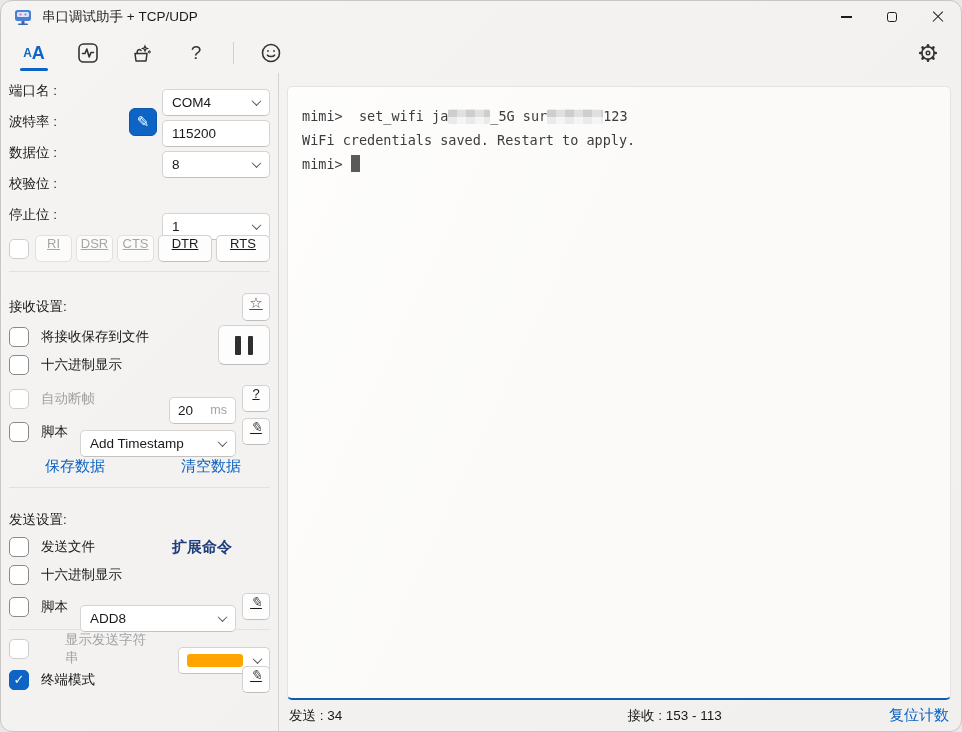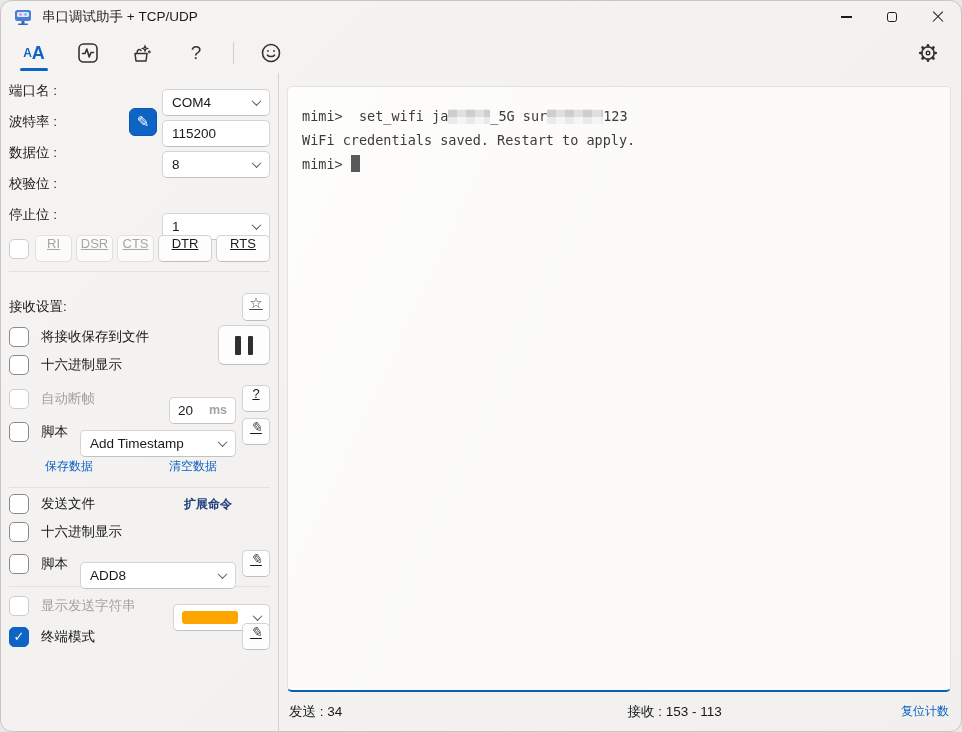--- a/index.html
+++ b/index.html
@@ -70,42 +70,42 @@
   }
   .mini-btn.disabled { color:#a8a6a4; border-color:#e2dfdd; background:#fbfbfa; }
   .sq28 { width:28px; flex:0 0 auto; }
   .cb { width:20px; height:20px; border:1px solid #8c8a88; border-radius:5px; background:#fff;
         flex:0 0 auto; display:flex; align-items:center; justify-content:center; }
   .cb.checked { background:#0d64c4; border-color:#0d64c4; color:#fff; font-size:13px; }
   .cb.disabled { border-color:#cfcdcb; }
   .cb-label { font-size:13.5px; color:#191919; margin-left:12px; }
   .cb-label.disabled { color:#a3a1a0; }
   .divider { height:1px; background:#e3e0dd; margin:9px 8px 0; }
-  .link { font-size:12px; color:#0b62c4; }
+  .link { font-size:15px; color:#0b62c4; }
   .section-title { font-size:13.5px; color:#191919; }
 
   .close-btn {
     height:30px; margin:7px 8px 0; background:#0e9412; border:1px solid #0b7e0f; border-radius:5px;
     color:#fff; font-size:13.5px; display:flex; align-items:center; justify-content:center;
   }
 
   .flow-row { display:flex; align-items:center; gap:4px; margin:7px 8px 0; }
   .flow-row .cb { margin-right:2px; }
   .flow-sm { width:37px; }
   .flow-lg { flex:1; }
 
   .receive-block, .send-block { position:relative; }
   .hdr-row { display:flex; align-items:center; margin:21px 8px 0; height:28px; }
   .star-btn { margin-left:auto; font-size:15px; color:#4c4c4c; }
   .pause-btn { position:absolute; right:8px; top:32px; width:52px; height:40px;
     background:#fdfdfd; border:1px solid #d4d1ce; border-bottom-color:#c0bdba; border-radius:6px;
     display:flex; align-items:center; justify-content:center; gap:7px; }
   .pause-bar { width:5.5px; height:19px; background:#2f2f2f; border-radius:1px; }
   .ms-box { width:67px; margin-left:auto; color:#191919; padding:0 8px; justify-content:flex-start; }
-  .ms-box .unit { margin-left:auto; color:#a5a3a1; font-size:12.5px;font-weight:bold; }
+  .ms-box .unit { margin-left:auto; color:#a5a3a1; font-size:12.5px; }
   .drop-grow { flex:1; margin-left:12px; }
   .gap6 { margin-left:6px; }
   .links-row { display:flex; margin:9px 8px 0; height:24px; align-items:center; }
   .links-row .l1 { margin-left:36px; }
   .links-row .l2 { margin-left:76px; }
   .pen-plain { font-size:14px; color:#3e3e3e; font-style:italic; }
   .swatch-box { width:97px; margin-left:auto; padding:0 8px; }
   .swatch { width:56px; height:13px; border-radius:3px; background:#ffa500; }
   .sec-unit { color:#b3b1af; }
 
@@ -120,21 +120,21 @@
   .t-line { white-space:pre; }
   .censor { display:inline-block; height:15px; border-radius:2px; vertical-align:text-bottom;
     background-image:
       repeating-linear-gradient(0deg, rgba(255,255,255,.45) 0 7px, rgba(0,0,0,.05) 7px 14px),
       repeating-linear-gradient(90deg,#d9d9d9 0 9px,#ececec 9px 18px); }
   .censor.c1 { width:42px; }
   .censor.c2 { width:56px; }
   .cursor { display:inline-block; width:9px; height:17px; background:#5a5a5a; vertical-align:text-bottom; }
 
   
-  .statusbar { height:39px; flex:0 0 auto; display:flex; align-items:center; padding:0 12px 0 10px;
+  .statusbar { height:31px; flex:0 0 auto; display:flex; align-items:center; padding:0 12px 0 10px;
                font-size:13.5px; color:#191919; }
   .status-left { }
   .status-center { position:absolute; left:50%; transform:translateX(8%); }
   .statusbar { position:relative; }
   .status-right { margin-left:auto; }
 </style>
 </head>
 <body>
 
 <div class="window">
@@ -324,20 +324,23 @@
 
         <div class="links-row">
           <span class="link l1">保存数据</span>
           <span class="link l2">清空数据</span>
         </div>
       </div>
 
       <div class="divider"></div>
 
       <div class="send-block">
+        <div class="hdr-row" style="height:22px;">
+          <span class="section-title">发送设置:</span>
+        </div>
 
         <div class="row" style="height:24px;">
           <div class="cb"></div>
           <span class="cb-label">发送文件</span>
           <span class="link" style="margin-left:auto;margin-right:38px;color:#1f3d7a;font-weight:bold;">扩展命令</span>
         </div>
 
         <div class="row" style="height:24px;">
           <div class="cb"></div>
           <span class="cb-label">十六进制显示</span>
@@ -351,21 +354,21 @@
               <span class="chev"></span>
           </div>
           <div class="mini-btn sq28 gap6">
               <span class="pen-plain">✎</span>
             </div>
         </div>
 
 
         <div class="divider"></div>
 
-        <div class="row" style="height:29px;">
+        <div class="row" style="height:29px;gap:24px;">
           <div class="cb disabled"></div>
           <span class="cb-label disabled">显示发送字符串</span>
           <div class="selectbox swatch-box">
             <div class="swatch"></div>
             <span class="chev"></span>
           </div>
         </div>
 
         <div class="row" style="height:25px;">
           <div class="cb checked">

